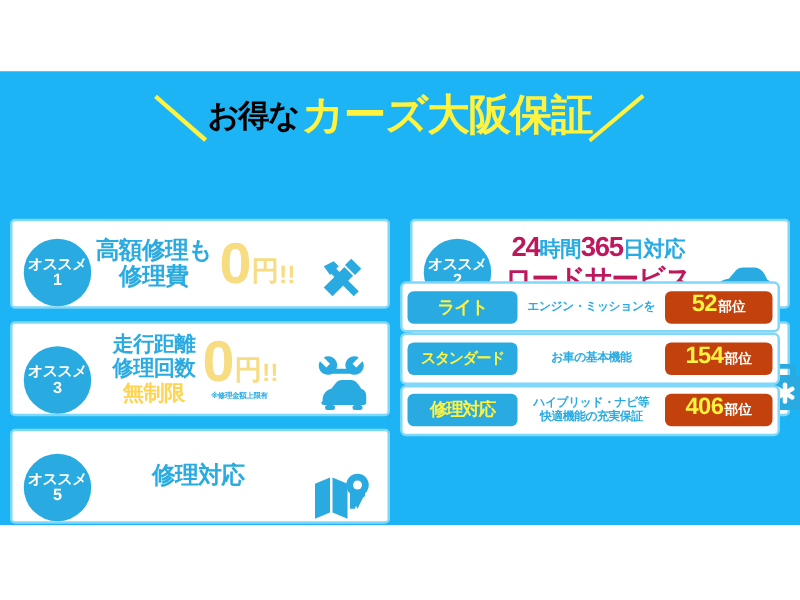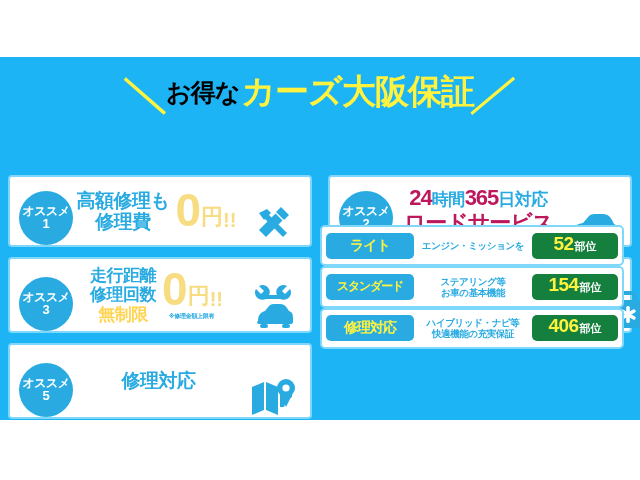--- a/index.html
+++ b/index.html
@@ -212,21 +212,21 @@
     font-weight: bold;
     text-align: center;
     line-height: 1.18;
     letter-spacing: -0.4px;
     padding: 0 3px;
   }
   .plan-count {
     flex: 0 0 auto;
     width: 86px;
     height: 26px;
-    background: #15803d;
+    background: #c2410c;
     border-radius: 5px;
     display: flex;
     align-items: baseline;
     justify-content: center;
     gap: 1px;
   }
   .count-num {
     color: #FFF33F;
     font-size: 19px;
     font-weight: bold;
@@ -402,21 +402,20 @@
         </div>
         <div class="plan-count">
           <span class="count-num">52</span>
           <span class="count-unit">部位</span>
         </div>
       </div>
 
       <div class="plan-row">
         <div class="plan-pill small">スタンダード</div>
         <div class="plan-desc">
-          <div>ステアリング等</div>
           <div>お車の基本機能</div>
         </div>
         <div class="plan-count">
           <span class="count-num">154</span>
           <span class="count-unit">部位</span>
         </div>
       </div>
 
       <div class="plan-row">
         <div class="plan-pill">修理対応</div>

